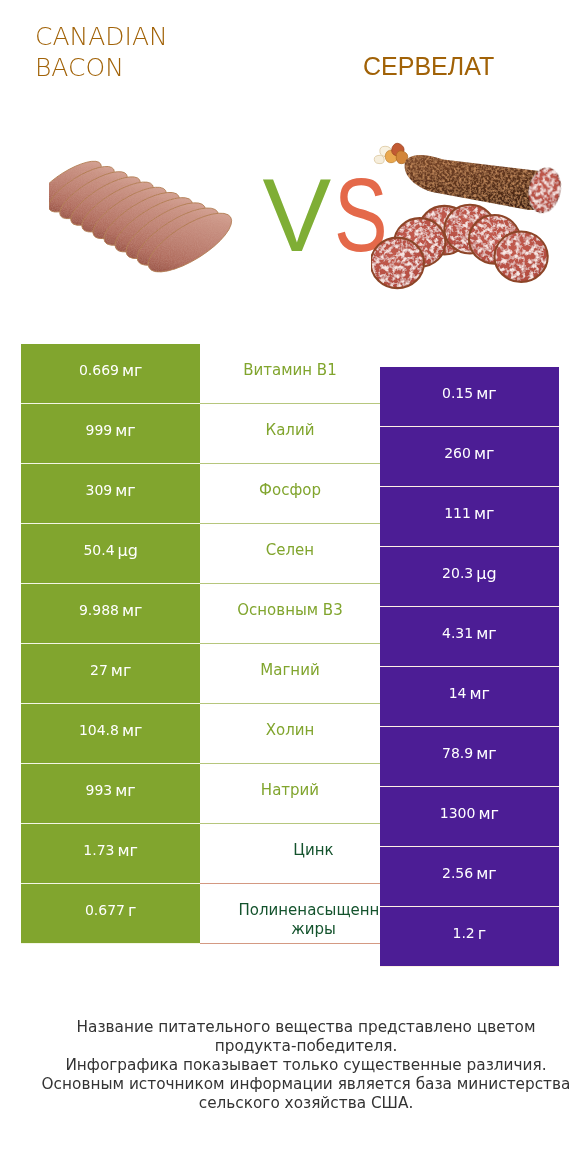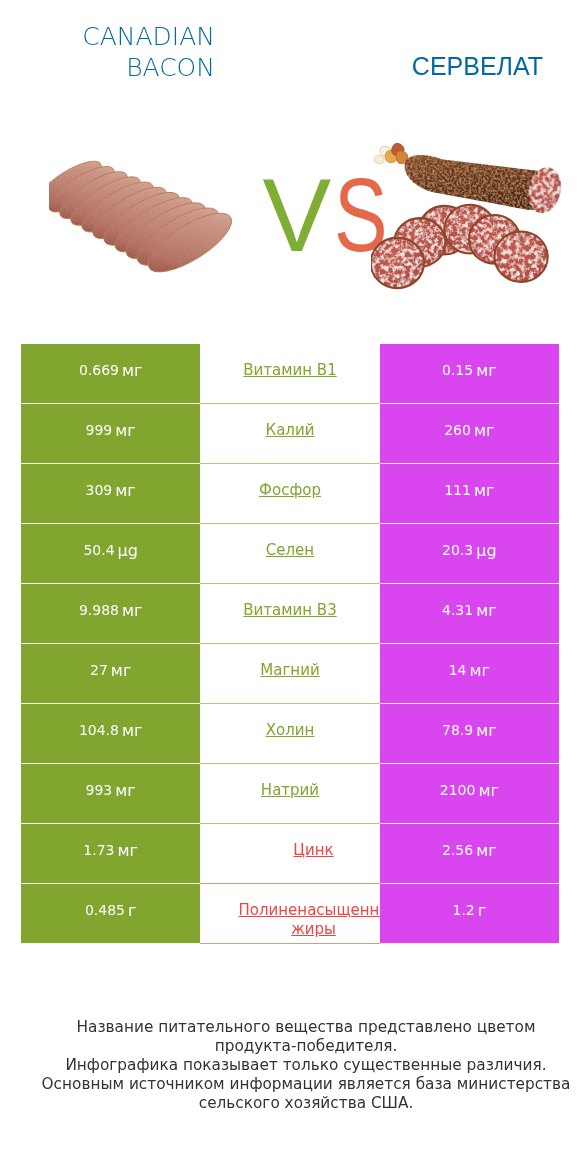--- a/index.html
+++ b/index.html
@@ -3,21 +3,21 @@
 <meta charset="utf-8">
 <title>Canadian Bacon vs Сервелат</title>
 <style>
   html,body{margin:0;padding:0;}
   body{width:580px;height:1174px;background:#ffffff;overflow:hidden;
        font-family:"Liberation Sans",sans-serif;
        -webkit-font-smoothing:antialiased;text-rendering:optimizeLegibility;}
   .page{position:relative;width:580px;height:1174px;}
 
   
-  .title{position:absolute;text-align:right;color:#0369a1;}
+  .title{position:absolute;text-align:left;color:#a16207;}
   #title-left{left:35px;top:21px;width:180px;font-family:"DejaVu Sans",sans-serif;
               font-size:25px;font-weight:200;letter-spacing:0px;line-height:31px;}
   #title-right{left:363px;top:51px;width:180px;font-family:"Liberation Sans",sans-serif;
                font-size:25px;font-weight:400;letter-spacing:0px;line-height:30px;}
 
   
   #vs{position:absolute;left:223px;top:164px;width:180px;text-align:right;
       font-family:"Liberation Sans",sans-serif;
       font-size:103px;line-height:103px;font-weight:400;letter-spacing:0px;}
   #vs span{display:inline-block;}
@@ -30,26 +30,26 @@
   #photo-right{left:371px;top:134px;width:201px;height:179px;}
 
   
   #table{position:absolute;left:21px;top:344px;width:477px;}
   .row{display:flex;height:60px;}
   .cell{flex:0 0 179.33px;height:100%;display:flex;align-items:flex-start;
         justify-content:center;text-align:center;box-sizing:border-box;
         border-bottom:1.5px solid transparent;padding-top:17px;line-height:19.3px;}
   .cell.left{background:#81a52e;color:#ffffff;font-family:"DejaVu Sans",sans-serif;font-size:14px;
              border-bottom-color:#f3f6e4;}
-  .cell.right{background:#d946ef;color:#ffffff;font-family:"DejaVu Sans",sans-serif;font-size:14px;
-              border-bottom-color:#fdf1e4;}
-  .cell.mid{background:#ffffff;font-family:"DejaVu Sans",sans-serif;font-size:15px;border-bottom-width:1px;overflow:hidden;text-decoration:underline;}
+  .cell.right{background:#4c1d95;color:#ffffff;font-family:"DejaVu Sans",sans-serif;font-size:14px;
+              border-bottom-color:#fdf1e4;margin-top:23px;}
+  .cell.mid{background:#ffffff;font-family:"DejaVu Sans",sans-serif;font-size:15px;border-bottom-width:1px;overflow:hidden;}
   .cell.mid .lbl{width:150px;display:block;}
   .cell.mid.green{color:#81a52e;border-bottom-color:#b7c77e;}
-  .cell.mid.orange{color:#ef4444;border-bottom-color:#d49a83;padding-left:47px;}
+  .cell.mid.orange{color:#14532d;border-bottom-color:#d49a83;padding-left:47px;}
   .unit{font-size:16px;margin-left:3px;}
 
   
   #footer{position:absolute;left:36px;top:1002px;width:540px;text-align:center;
           font-family:"DejaVu Sans",sans-serif;
           color:#333333;font-size:15.3px;line-height:18.9px;margin-top:16px;}
 </style>
 </head>
 <body>
 
@@ -199,21 +199,21 @@
           <span>20.3</span>
           <span class="unit">µg</span>
         </div>
       </div>
       <div class="row">
         <div class="cell left">
           <span>9.988</span>
           <span class="unit">мг</span>
         </div>
         <div class="cell mid green">
-          <span class="lbl">Витамин B3</span>
+          <span class="lbl">Основным B3</span>
         </div>
         <div class="cell right">
           <span>4.31</span>
           <span class="unit">мг</span>
         </div>
       </div>
       <div class="row">
         <div class="cell left">
           <span>27</span>
           <span class="unit">мг</span>
@@ -241,40 +241,40 @@
       </div>
       <div class="row">
         <div class="cell left">
           <span>993</span>
           <span class="unit">мг</span>
         </div>
         <div class="cell mid green">
           <span class="lbl">Натрий</span>
         </div>
         <div class="cell right">
-          <span>2100</span>
+          <span>1300</span>
           <span class="unit">мг</span>
         </div>
       </div>
       <div class="row">
         <div class="cell left">
           <span>1.73</span>
           <span class="unit">мг</span>
         </div>
         <div class="cell mid orange">
           <span class="lbl">Цинк</span>
         </div>
         <div class="cell right">
           <span>2.56</span>
           <span class="unit">мг</span>
         </div>
       </div>
       <div class="row">
         <div class="cell left">
-          <span>0.485</span>
+          <span>0.677</span>
           <span class="unit">г</span>
         </div>
         <div class="cell mid orange">
           <span class="lbl">Полиненасыщенные жиры</span>
         </div>
         <div class="cell right">
           <span>1.2</span>
           <span class="unit">г</span>
         </div>
       </div>

